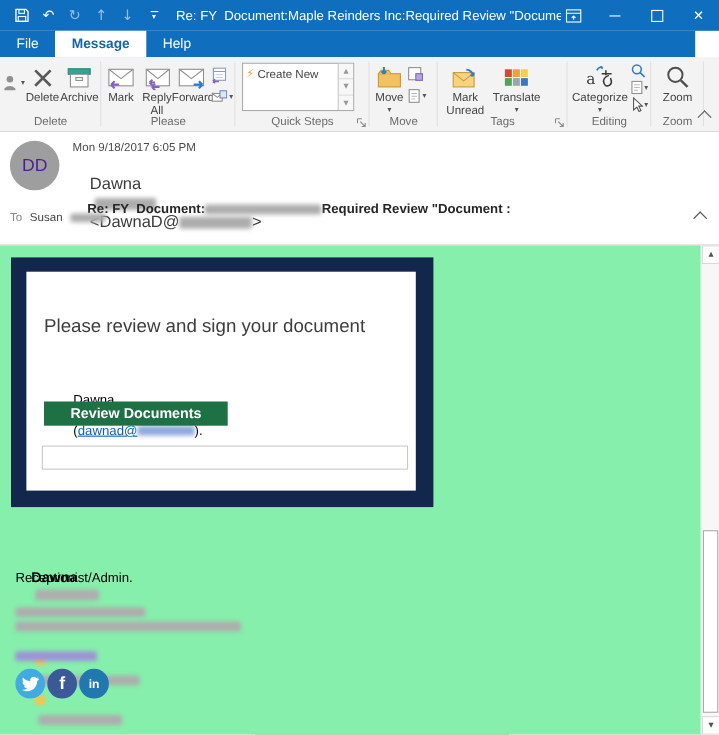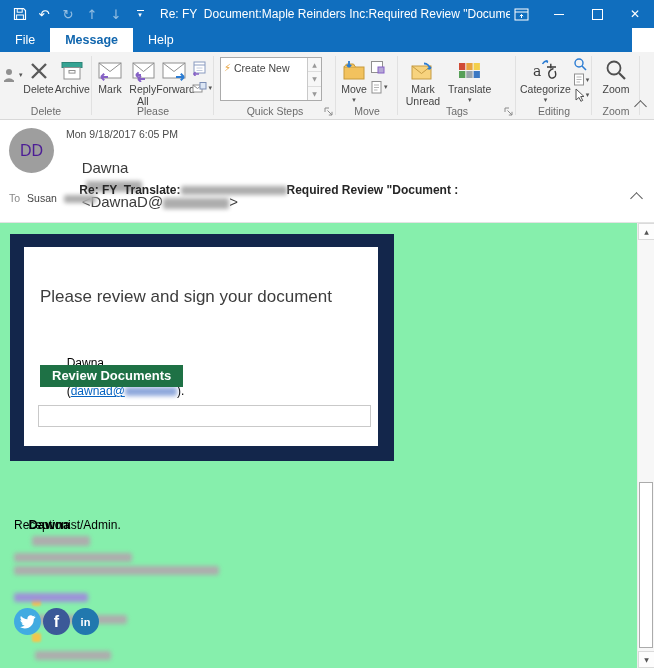--- a/index.html
+++ b/index.html
@@ -77,21 +77,21 @@
   .rdt.yel{background:#F2C64D;filter:blur(1.3px)}
 
   
   .pane{position:absolute;left:0;top:223px;width:654px;height:445px;background:#86efac}
   .navy{position:absolute;left:10px;top:11px;width:384px;height:227px;background:#13264B}
   .cardin{position:absolute;left:14px;top:13px;right:16px;bottom:15px;background:#fff}
   .bh{position:absolute;left:16px;top:40px;font-size:17px;color:#3d3d3d}
   .bgreet{position:absolute;left:16px;top:95px;font-size:12px;color:#000;white-space:pre}
   .blink{color:#0563C1;text-decoration:underline}
   .bbtn{position:absolute;left:16px;top:118px;background:#1E7145;color:#fff;font-weight:bold;
-        font-size:13px;padding:3px 12px 4px;border:none;cursor:pointer}
+        font-size:13px;padding:3px 24px 4px;border:none;cursor:pointer}
   .bbox{position:absolute;left:14px;top:158px;width:331px;height:20px;border:1px solid #C9C9C9;background:#fff}
 
   .sigline{position:absolute;left:14px;white-space:pre}
   .signame{top:279px;font-size:13px;font-weight:bold;color:#000}
   .sigrole{top:295px;font-size:12px;color:#000}
   .sl1{top:325px}.sl2{top:338px}.sl3{top:351px}.sl4{top:365px}
   .social{position:absolute;left:14px;top:385px;display:flex}
   .soc{width:27px;height:27px;border-radius:50%;margin-right:2px;display:flex;align-items:center;
        justify-content:center;color:#fff;font-weight:bold}
   .tw{background:#41ABE1}.fb{background:#3B5998;font-size:16px}.li{background:#2178AE;font-size:11px}
@@ -392,21 +392,21 @@
 
 <div class="msgheader">
   <div class="avatar">DD</div>
   <div class="hdate">Mon 9/18/2017 6:05 PM</div>
   <div class="hsender">
     <span>Dawna</span>
     <span class="rdt" style="width:56px;height:11px;margin:0 4px"></span>
     <span>&lt;DawnaD@</span><span class="rdt" style="width:66px;height:11px"></span><span>&gt;</span>
   </div>
   <div class="hsubject">
-    <span>Re: FY  Translate:</span><span class="rdt" style="width:106px;height:9px"></span><span>Required Review "Document :</span>
+    <span>Re: FY  Document:</span><span class="rdt" style="width:106px;height:9px"></span><span>Required Review "Document :</span>
   </div>
   <div class="hto">
     <span class="tolbl">To</span><span>Susan</span>
     <span class="rdt" style="width:32px;height:8px;margin-left:4px"></span>
   </div>
   <span class="chevup hchev"></span>
 </div>
 
 <div class="pane">
 

